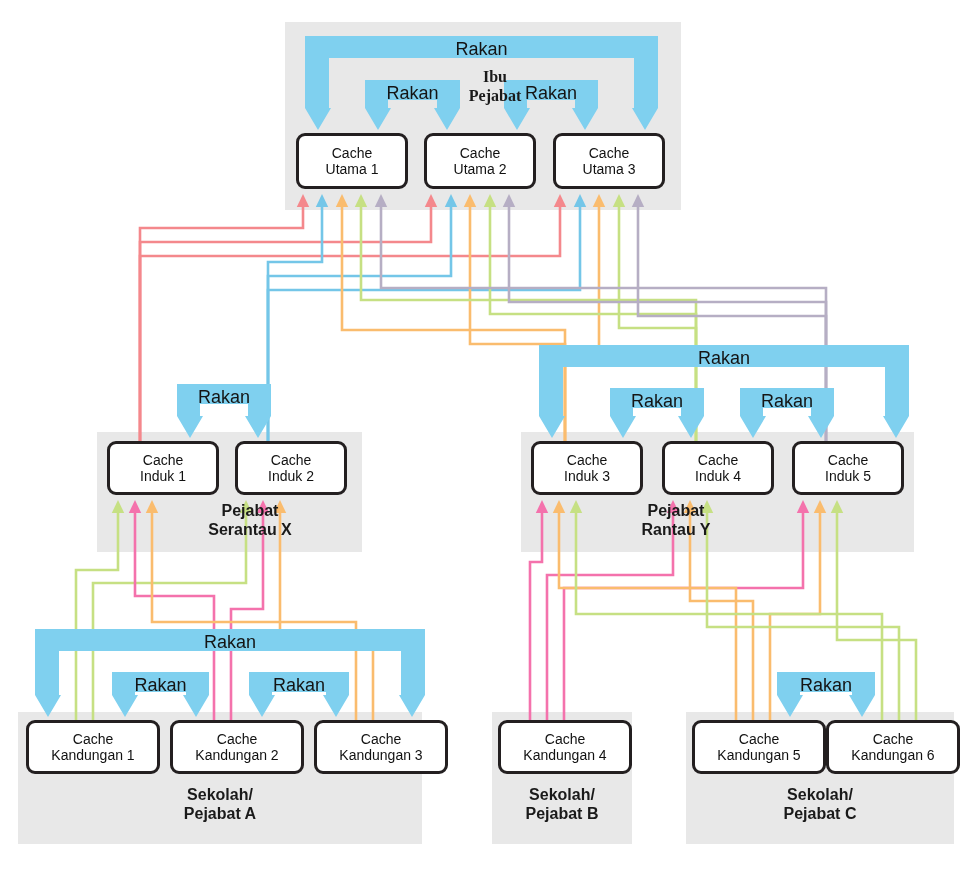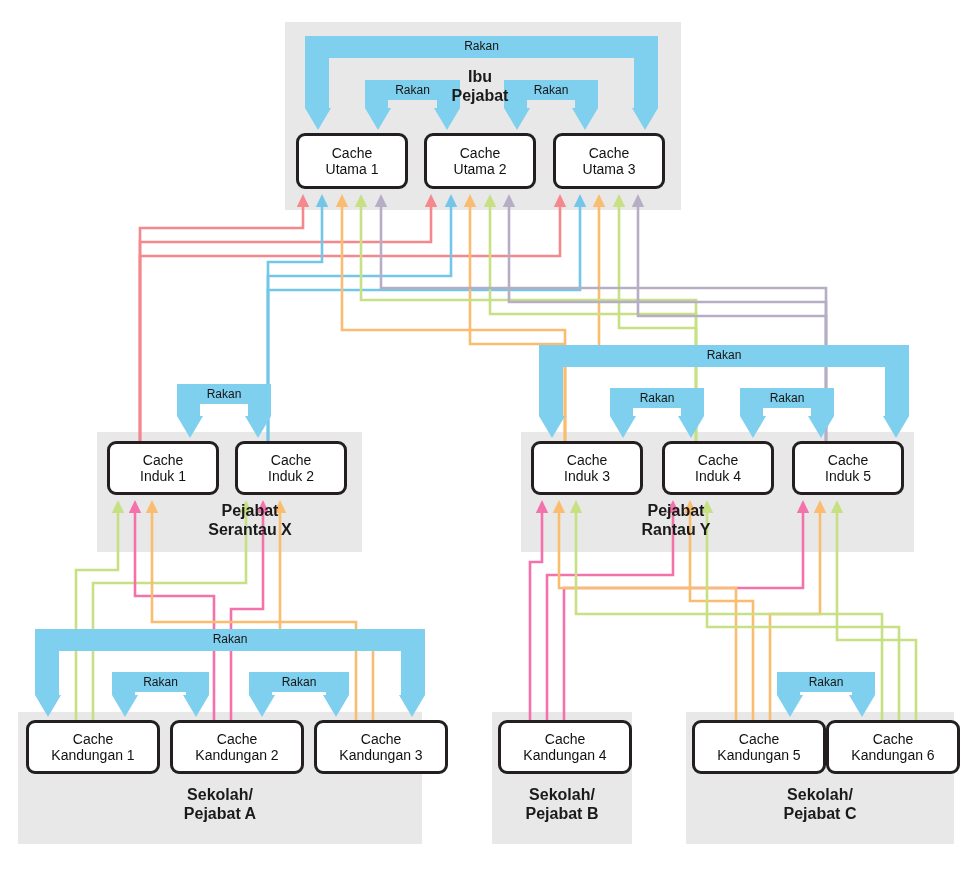--- a/index.html
+++ b/index.html
@@ -12,21 +12,21 @@
     font-family:"Liberation Sans",sans-serif;white-space:pre-line;
     pointer-events:none;
   }
   .cache-box{
     position:absolute;background:#ffffff;border:3px solid #231f20;border-radius:9px;
     display:flex;align-items:center;justify-content:center;text-align:center;
     color:#111;font-size:14px;line-height:1.16;white-space:pre-line;
     font-family:"Liberation Sans",sans-serif;box-sizing:border-box;
   }
   .rakan-label{
-    position:absolute;color:#141414;font-size:12px;line-height:1;
+    position:absolute;color:#141414;font-size:18px;line-height:1;
     font-family:"Liberation Sans",sans-serif;text-align:center;pointer-events:none;
   }
 </style>
 </head>
 <body>
 
 <div id="stage">
   <svg id="svg" viewBox="0 0 971 872">
       <rect x="285" y="22" width="396" height="188" fill="#e8e8e8"></rect>
       <rect x="97" y="432" width="265" height="120" fill="#e8e8e8"></rect>
@@ -133,21 +133,21 @@
       <div class="rakan-label" style="left: 352.5px; top: 84px; width: 120px;">Rakan</div>
       <div class="rakan-label" style="left: 491px; top: 84px; width: 120px;">Rakan</div>
       <div class="rakan-label" style="left: 164px; top: 388px; width: 120px;">Rakan</div>
       <div class="rakan-label" style="left: 664px; top: 349px; width: 120px;">Rakan</div>
       <div class="rakan-label" style="left: 597px; top: 392px; width: 120px;">Rakan</div>
       <div class="rakan-label" style="left: 727px; top: 392px; width: 120px;">Rakan</div>
       <div class="rakan-label" style="left: 170px; top: 633px; width: 120px;">Rakan</div>
       <div class="rakan-label" style="left: 100.5px; top: 676px; width: 120px;">Rakan</div>
       <div class="rakan-label" style="left: 239px; top: 676px; width: 120px;">Rakan</div>
       <div class="rakan-label" style="left: 766px; top: 676px; width: 120px;">Rakan</div>
-      <div class="zone-label" style="left: 430px; top: 68px; width: 100px;">Ibu
+      <div class="zone-label" style="left: 445px; top: 68px; width: 100px; font-family: Liberation Serif, serif;">Ibu
 Pejabat</div>
       <div class="zone-label" style="left: 160px; top: 502px; width: 180px;">Pejabat
 Serantau X</div>
       <div class="zone-label" style="left: 586px; top: 502px; width: 180px;">Pejabat
 Rantau Y</div>
       <div class="zone-label" style="left: 130px; top: 786px; width: 180px;">Sekolah/
 Pejabat A</div>
       <div class="zone-label" style="left: 472px; top: 786px; width: 180px;">Sekolah/
 Pejabat B</div>
       <div class="zone-label" style="left: 730px; top: 786px; width: 180px;">Sekolah/

